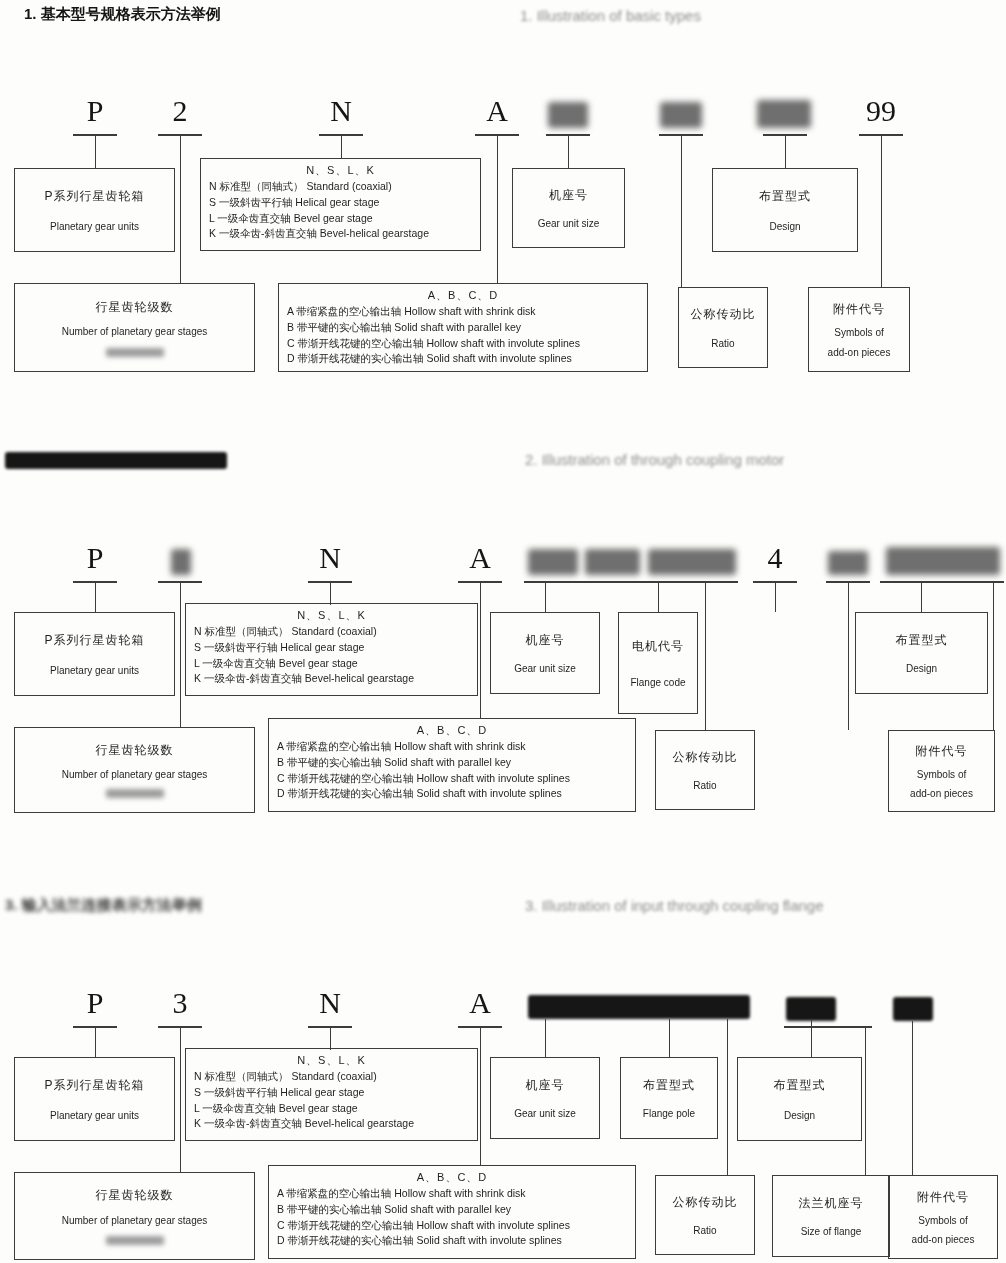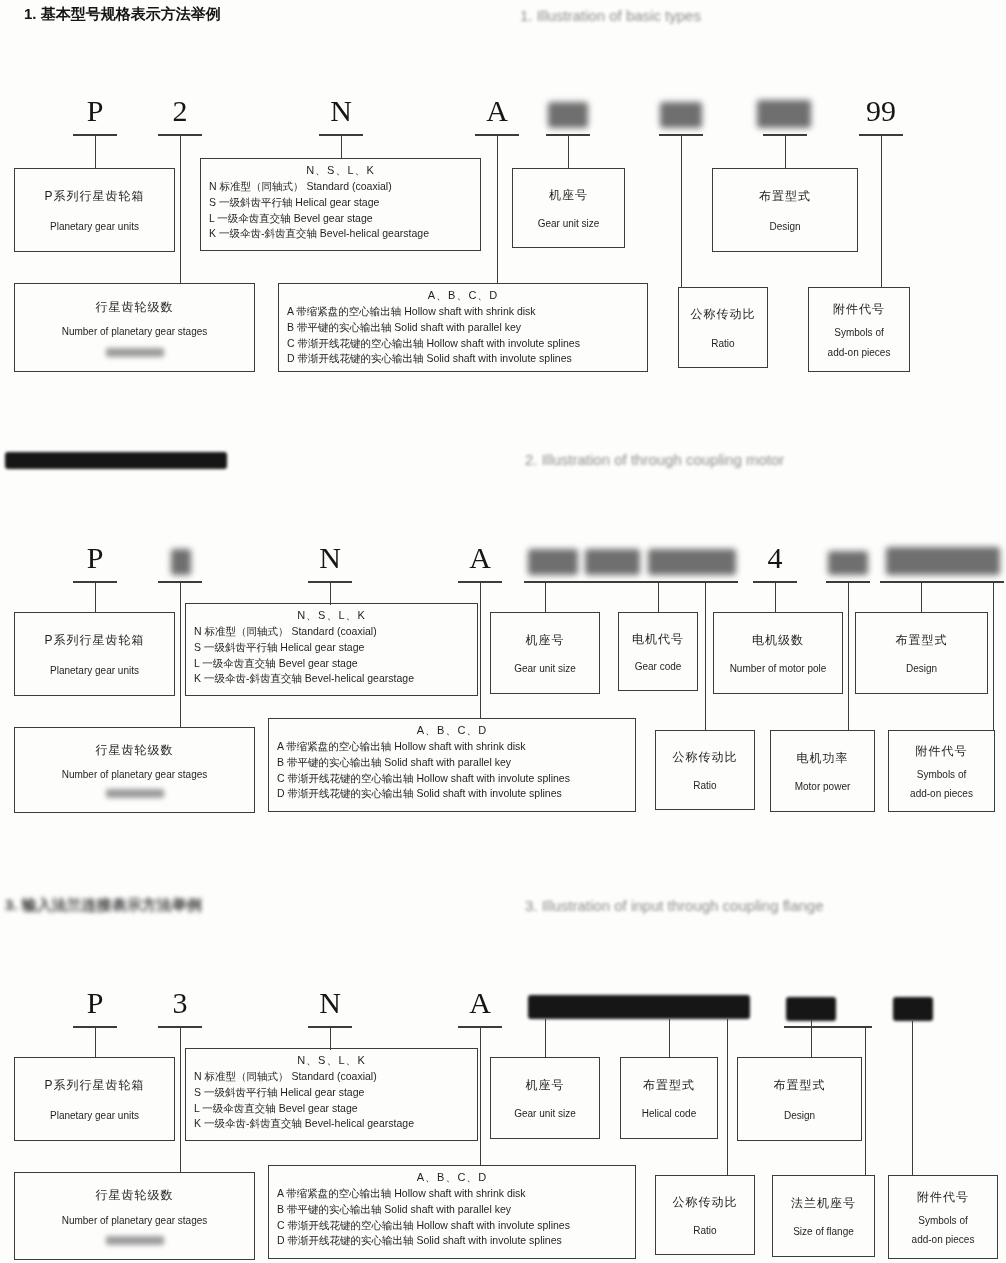--- a/index.html
+++ b/index.html
@@ -144,27 +144,23 @@
     <div class="hdr">N、S、L、K</div>
     <div class="ln">N 标准型（同轴式） Standard (coaxial)</div>
     <div class="ln">S 一级斜齿平行轴 Helical gear stage</div>
     <div class="ln">L 一级伞齿直交轴 Bevel gear stage</div>
     <div class="ln">K 一级伞齿-斜齿直交轴 Bevel-helical gearstage</div>
   </div>
   <div class="box sbox" style="left:490px;top:612px;width:110px;height:82px">
     <div class="zh">机座号</div>
     <div class="en">Gear unit size</div>
   </div>
-  <div class="box sbox" style="left:618px;top:612px;width:80px;height:79px">
+  <div class="box sbox" style="left:618px;top:612px;width:80px;height:102px">
     <div class="zh">电机代号</div>
-    <div class="en">Gear code</div>
-  </div>
-  <div class="box sbox" style="left:713px;top:612px;width:130px;height:82px">
-    <div class="zh">电机级数</div>
-    <div class="en">Number of motor pole</div>
+    <div class="en">Flange code</div>
   </div>
   <div class="box sbox" style="left:855px;top:612px;width:133px;height:82px">
     <div class="zh">布置型式</div>
     <div class="en">Design</div>
   </div>
 
   <div class="box sbox" style="left:14px;top:727px;width:241px;height:86px">
     <div class="zh">行星齿轮级数</div>
     <div class="en">Number of planetary gear stages</div>
     <span class="smin"></span>
@@ -172,24 +168,20 @@
   <div class="box lbox" style="left:268px;top:718px;width:368px;height:94px">
     <div class="hdr">A、B、C、D</div>
     <div class="ln">A 带缩紧盘的空心输出轴 Hollow shaft with shrink disk</div>
     <div class="ln">B 带平键的实心输出轴 Solid shaft with parallel key</div>
     <div class="ln">C 带渐开线花键的空心输出轴 Hollow shaft with involute splines</div>
     <div class="ln">D 带渐开线花键的实心输出轴 Solid shaft with involute splines</div>
   </div>
   <div class="box sbox" style="left:655px;top:730px;width:100px;height:80px">
     <div class="zh">公称传动比</div>
     <div class="en">Ratio</div>
-  </div>
-  <div class="box sbox" style="left:770px;top:730px;width:105px;height:82px">
-    <div class="zh">电机功率</div>
-    <div class="en">Motor power</div>
   </div>
   <div class="box sbox" style="left:888px;top:730px;width:107px;height:82px">
     <div class="zh">附件代号</div>
     <div class="en">Symbols of</div>
     <div class="en">add-on pieces</div>
   </div>
 
   <div class="t-blur-dk" style="left:5px;top:896px">3. 输入法兰连接表示方法举例</div>
   <div class="t-blur" style="left:525px;top:897px">3. Illustration of input through coupling flange</div>
 
@@ -228,21 +220,21 @@
     <div class="ln">S 一级斜齿平行轴 Helical gear stage</div>
     <div class="ln">L 一级伞齿直交轴 Bevel gear stage</div>
     <div class="ln">K 一级伞齿-斜齿直交轴 Bevel-helical gearstage</div>
   </div>
   <div class="box sbox" style="left:490px;top:1057px;width:110px;height:82px">
     <div class="zh">机座号</div>
     <div class="en">Gear unit size</div>
   </div>
   <div class="box sbox" style="left:620px;top:1057px;width:98px;height:82px">
     <div class="zh">布置型式</div>
-    <div class="en">Helical code</div>
+    <div class="en">Flange pole</div>
   </div>
   <div class="box sbox" style="left:737px;top:1057px;width:125px;height:84px">
     <div class="zh">布置型式</div>
     <div class="en">Design</div>
   </div>
 
   <div class="box sbox" style="left:14px;top:1172px;width:241px;height:88px">
     <div class="zh">行星齿轮级数</div>
     <div class="en">Number of planetary gear stages</div>
     <span class="smin"></span>
@@ -251,21 +243,21 @@
     <div class="hdr">A、B、C、D</div>
     <div class="ln">A 带缩紧盘的空心输出轴 Hollow shaft with shrink disk</div>
     <div class="ln">B 带平键的实心输出轴 Solid shaft with parallel key</div>
     <div class="ln">C 带渐开线花键的空心输出轴 Hollow shaft with involute splines</div>
     <div class="ln">D 带渐开线花键的实心输出轴 Solid shaft with involute splines</div>
   </div>
   <div class="box sbox" style="left:655px;top:1175px;width:100px;height:80px">
     <div class="zh">公称传动比</div>
     <div class="en">Ratio</div>
   </div>
-  <div class="box sbox" style="left:772px;top:1175px;width:103px;height:82px">
+  <div class="box sbox" style="left:772px;top:1175px;width:118px;height:82px">
     <div class="zh">法兰机座号</div>
     <div class="en">Size of flange</div>
   </div>
   <div class="box sbox" style="left:888px;top:1175px;width:110px;height:84px">
     <div class="zh">附件代号</div>
     <div class="en">Symbols of</div>
     <div class="en">add-on pieces</div>
   </div>
 
 </div>

